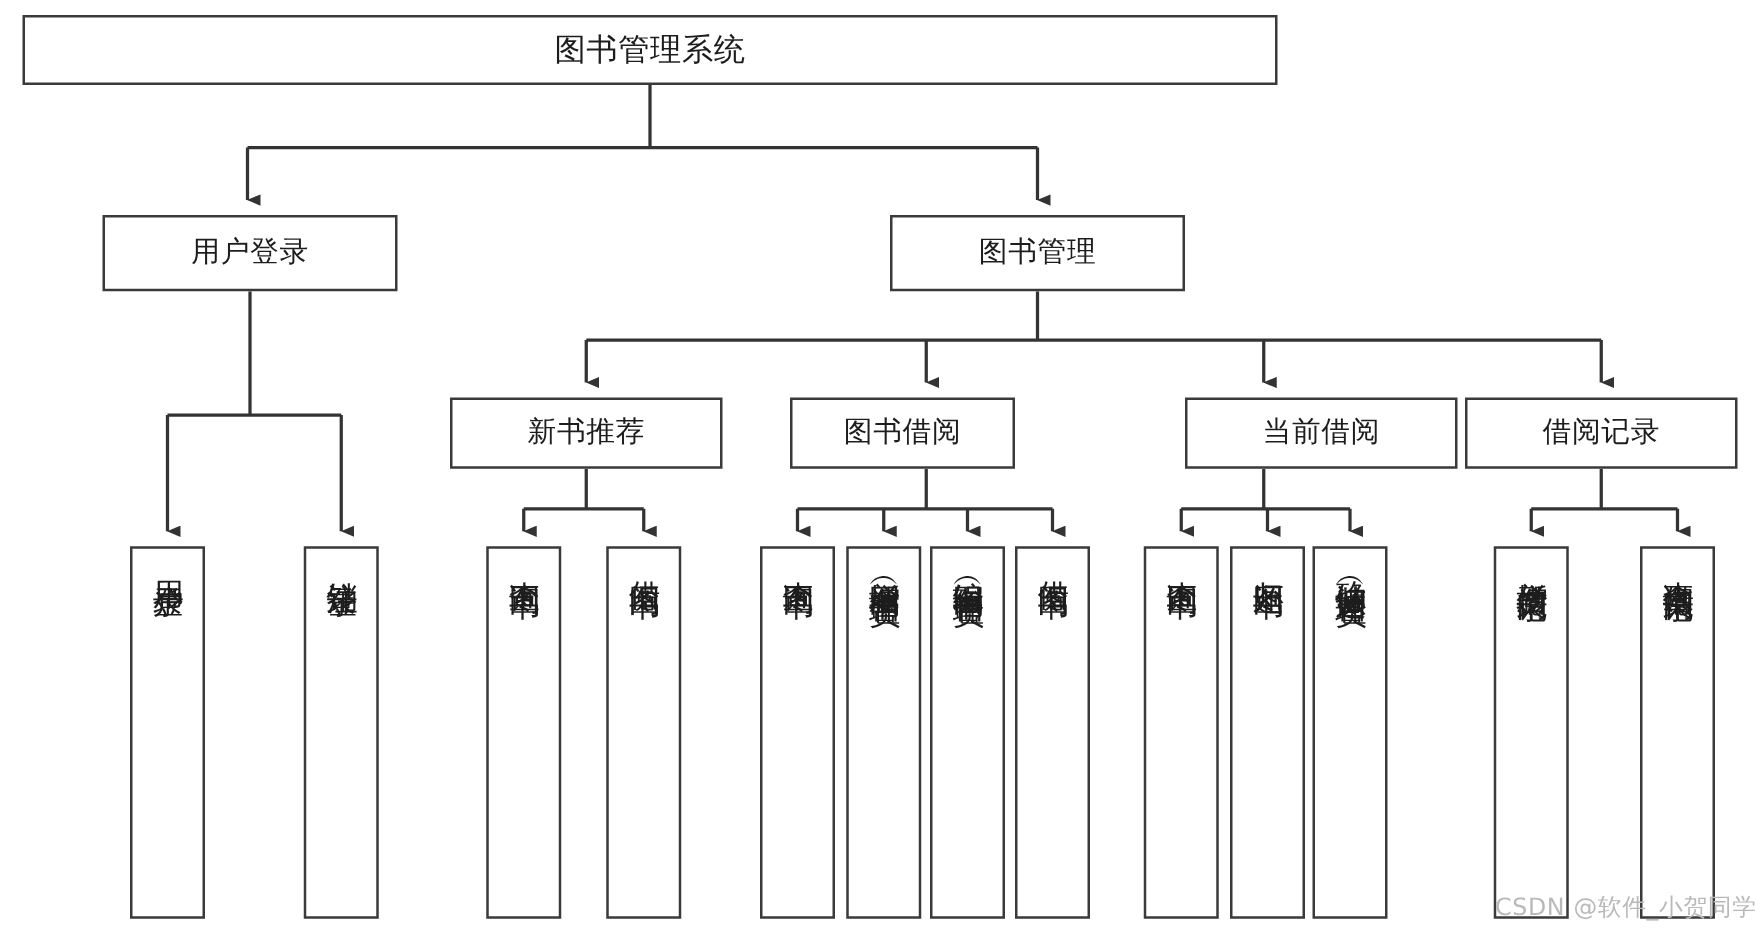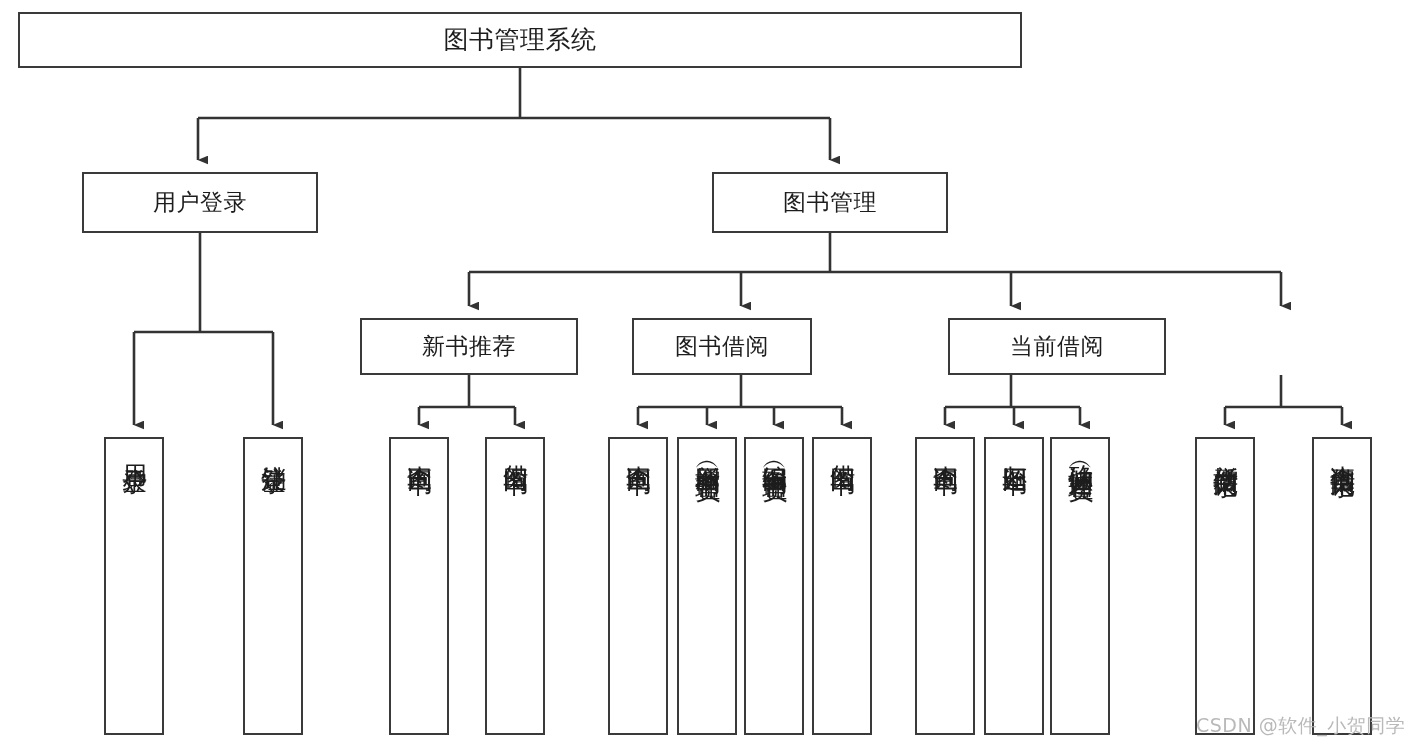--- a/index.html
+++ b/index.html
@@ -136,20 +136,23 @@
 
   <div class="node horiz" style="left:712px; top:172px; width:236px; height:61px;">
     <span class="label">图书管理</span>
   </div>
   <div class="node horiz" style="left:632px; top:318px; width:180px; height:57px;">
     <span class="label">图书借阅</span>
   </div>
   <div class="node horiz" style="left:948px; top:318px; width:218px; height:57px;">
     <span class="label">当前借阅</span>
   </div>
+  <div class="node horiz" style="left:1172px; top:318px; width:218px; height:57px;">
+    <span class="label">借阅记录</span>
+  </div>
 
   <div class="node vert" style="left:104px; top:437px; width:60px; height:298px;">
     <span class="label">用户登录</span>
   </div>
   <div class="node vert" style="left:243px; top:437px; width:60px; height:298px;">
     <span class="label">注销登录</span>
   </div>
 
   <div class="node vert" style="left:389px; top:437px; width:60px; height:298px;">
     <span class="label">查询图书</span>

